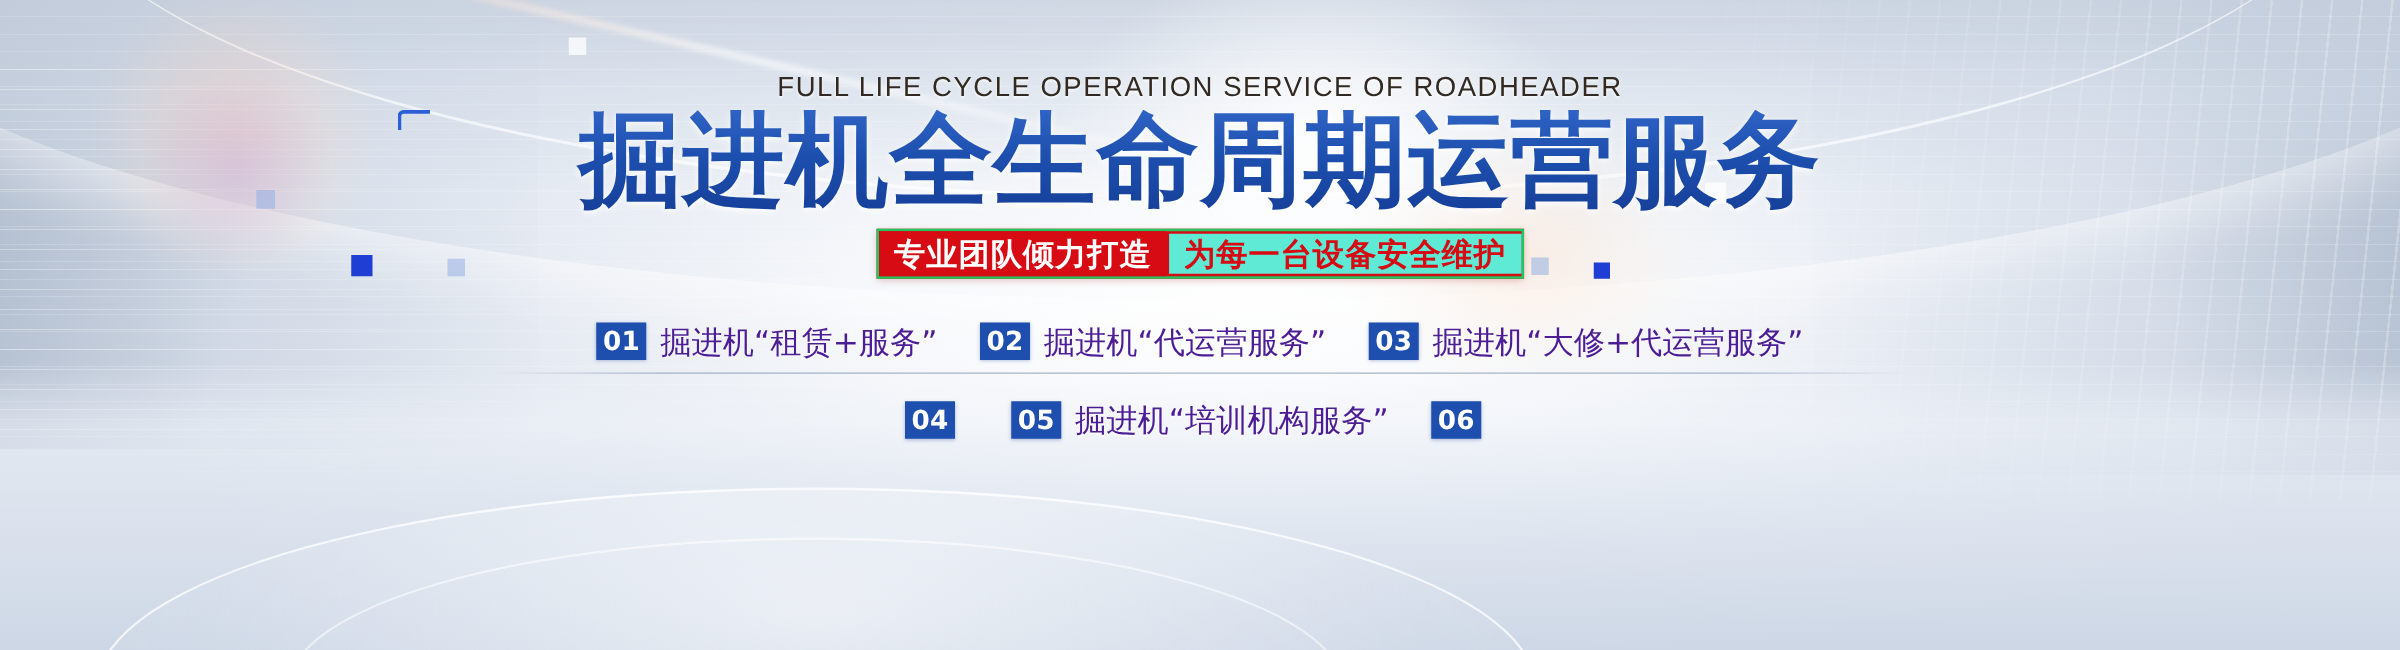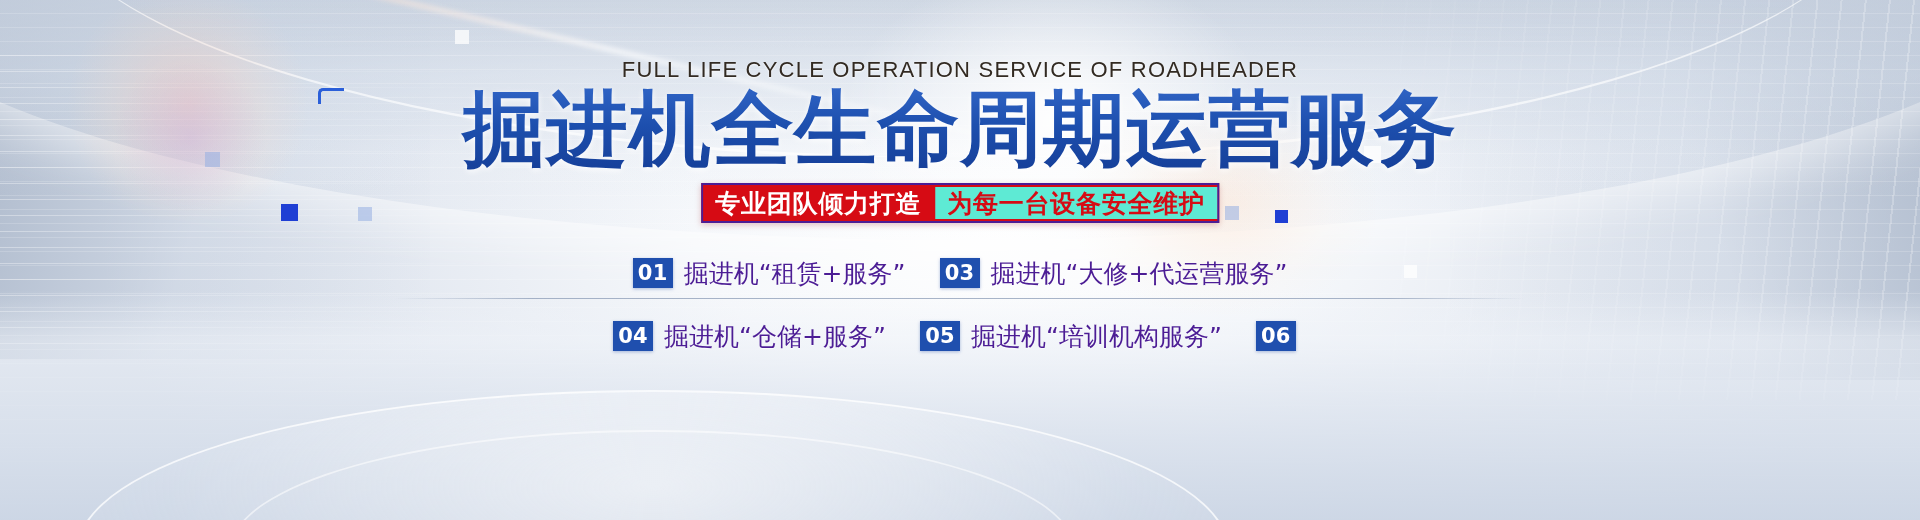--- a/index.html
+++ b/index.html
@@ -149,21 +149,21 @@
     -webkit-background-clip:text; background-clip:text;
     -webkit-text-fill-color:transparent;
     filter:drop-shadow(0 2px 3px rgba(255,255,255,0.85));
     white-space:nowrap;
   }
 
   .redbar {
     position:absolute; top:183px; left:50%; transform:translateX(-50%);
     display:flex; align-items:stretch;
     background:#d60b14;
-    border:2px solid #4c1d95;
+    border:2px solid #22c55e;
     height:40px;
     box-shadow:0 2px 6px rgba(160,20,20,0.25);
   }
   .redbar .seg {
     display:flex; align-items:center;
     padding:0 12px;
     font-family:"DejaVu Sans","Liberation Sans",sans-serif;
     font-size:25px; font-weight:700; letter-spacing:0.03em;
     white-space:nowrap;
   }
@@ -249,29 +249,32 @@
       <span class="seg seg-b">为每一台设备安全维护</span>
     </div>
 
     <div class="svc-rows">
       <div class="svc-row row1">
         <div class="svc-item">
           <span class="svc-num">01</span>
           <span class="svc-label">掘进机“租赁+服务”</span>
         </div>
         <div class="svc-item">
+          <span class="svc-num">02</span>
+          <span class="svc-label">掘进机“代运营服务”</span>
+        </div>
+        <div class="svc-item">
           <span class="svc-num">03</span>
           <span class="svc-label">掘进机“大修+代运营服务”</span>
         </div>
       </div>
 
       <div class="svc-row row2">
         <div class="svc-item">
           <span class="svc-num">04</span>
-          <span class="svc-label">掘进机“仓储+服务”</span>
         </div>
         <div class="svc-item">
           <span class="svc-num">05</span>
           <span class="svc-label">掘进机“培训机构服务”</span>
         </div>
         <div class="svc-item">
           <span class="svc-num">06</span>
         </div>
       </div>
     </div>

